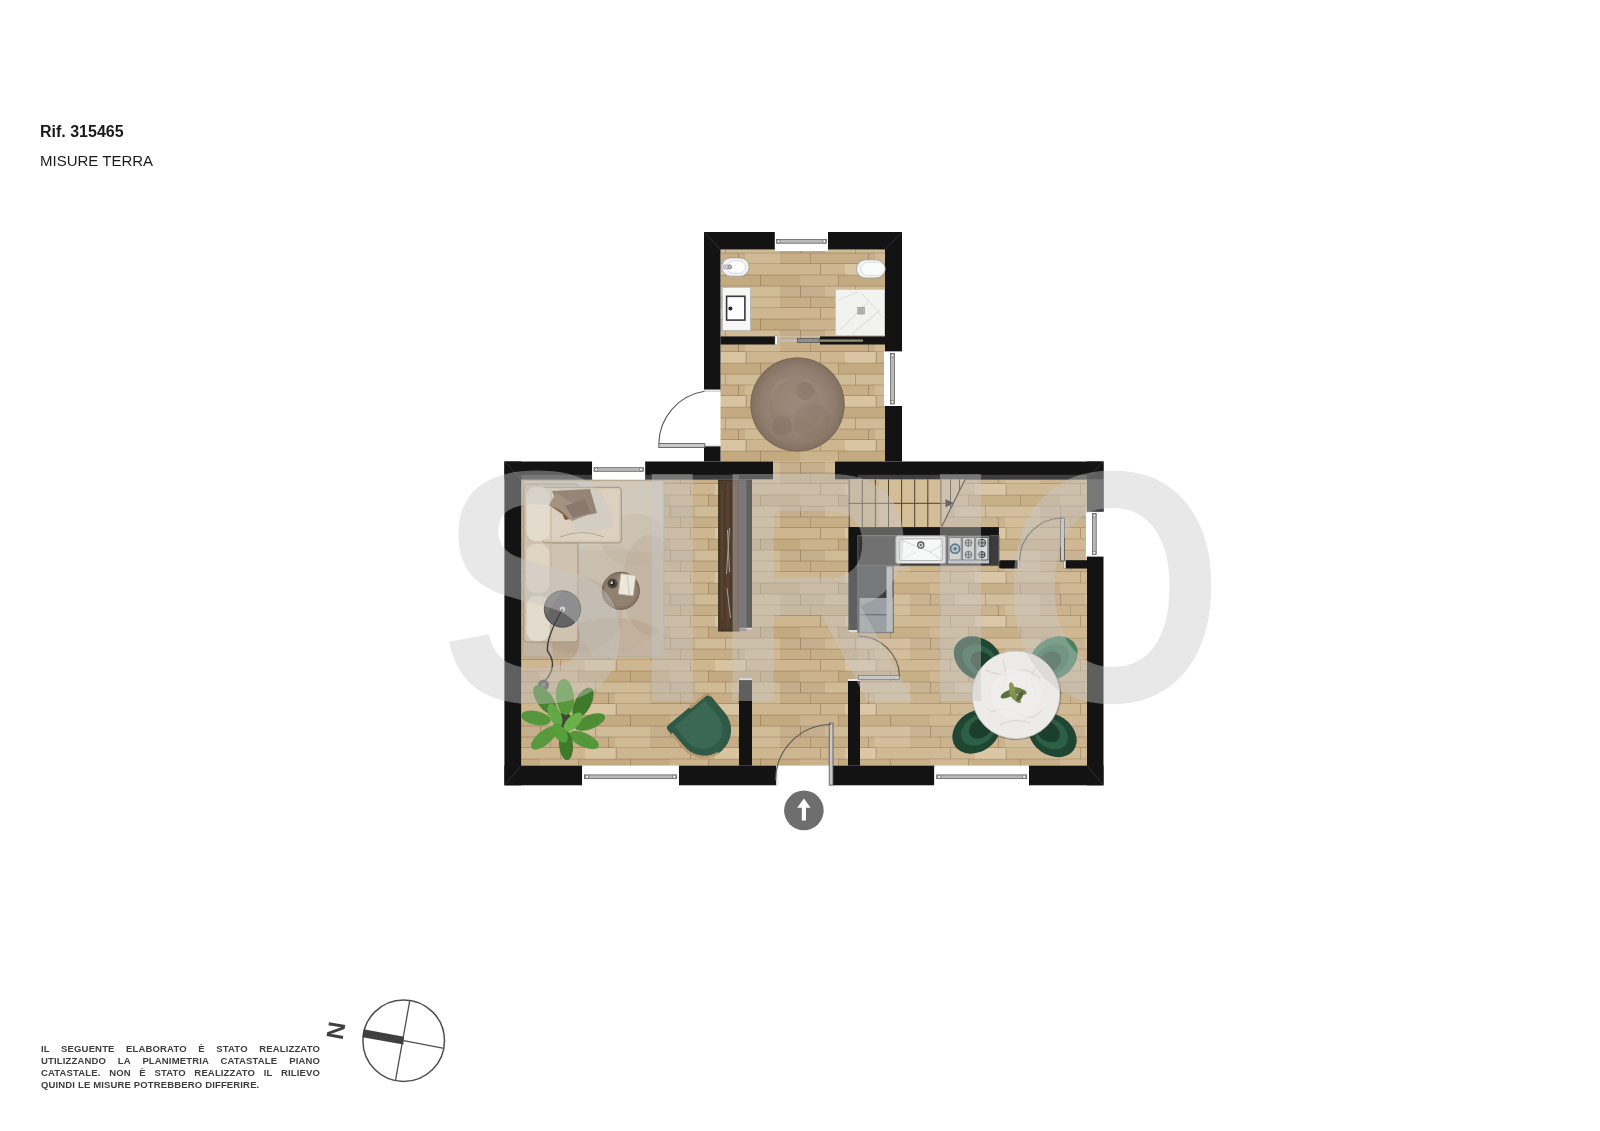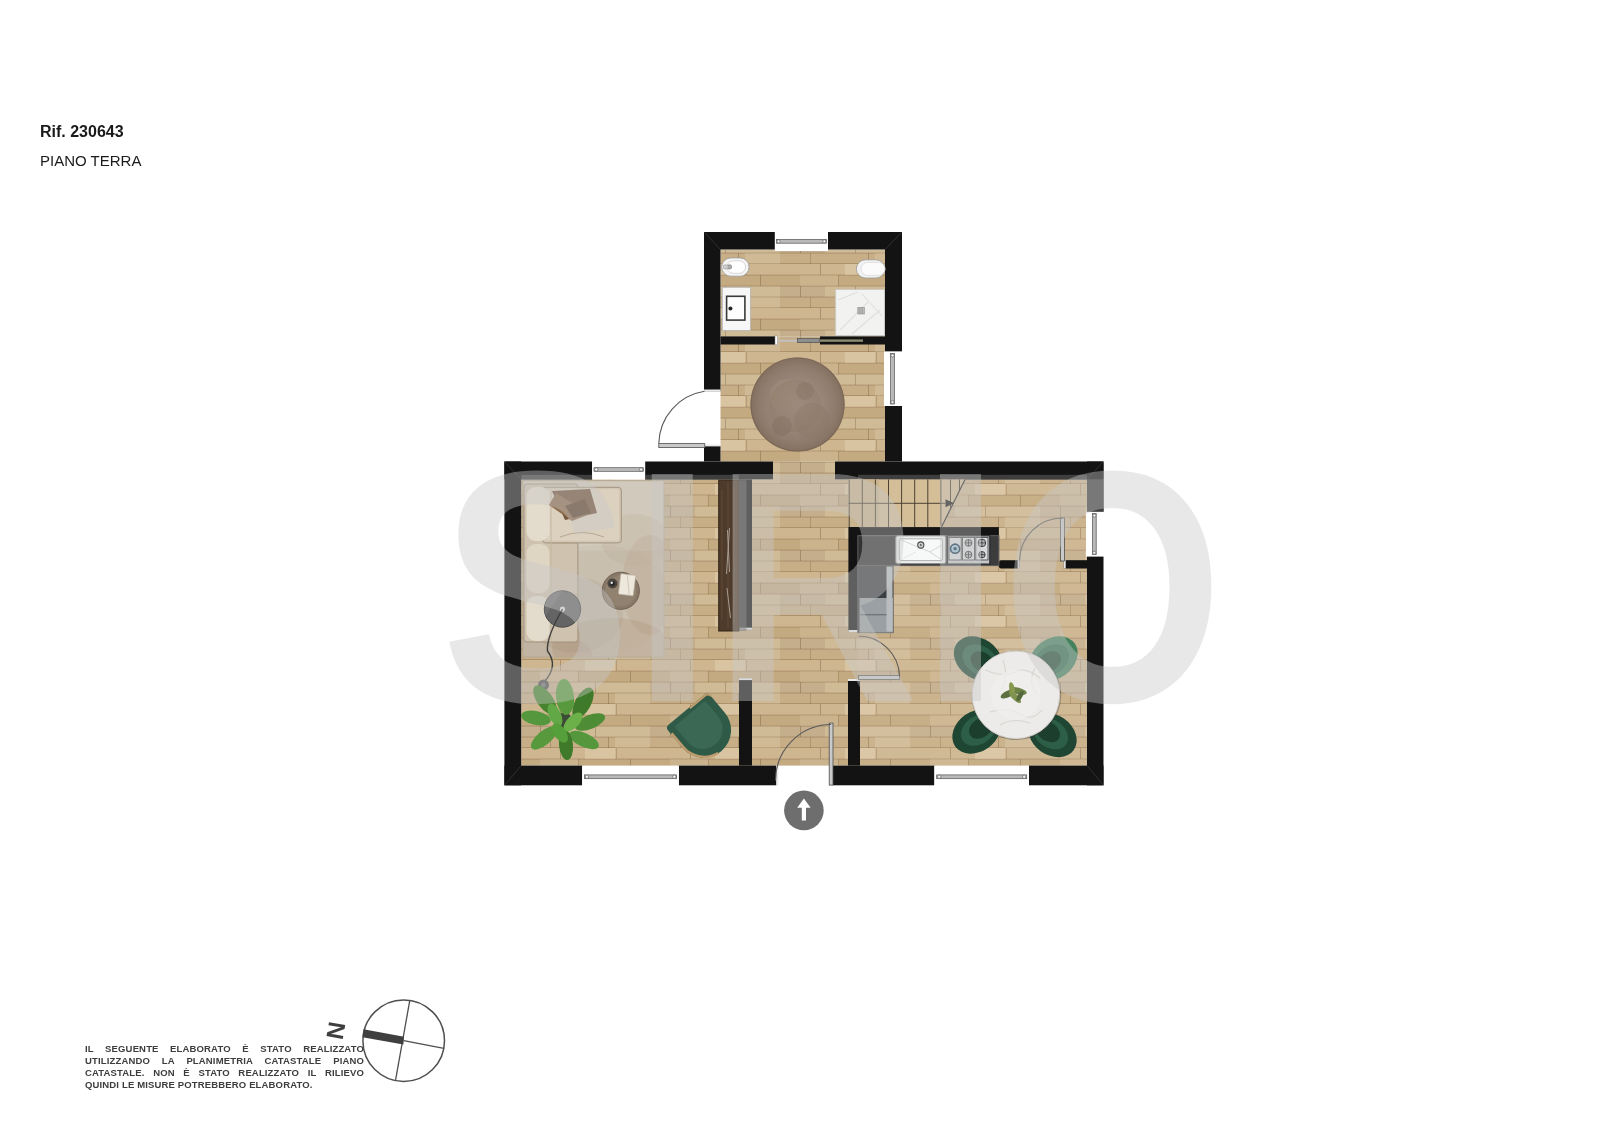--- a/index.html
+++ b/index.html
@@ -1,29 +1,29 @@
 <!DOCTYPE html>
 <html><head>
 <meta charset="utf-8">
 <style>
 html,body{margin:0;padding:0;background:#fff;width:1600px;height:1131px;overflow:hidden;}
 body{font-family:"Liberation Sans",sans-serif;position:relative;}
 .t1{position:absolute;left:40px;top:123px;font-size:16px;font-weight:bold;color:#1a1a1a;}
 .t2{position:absolute;left:40px;top:152px;font-size:15px;color:#1a1a1a;}
-.disc{position:absolute;left:41px;top:1043px;width:279px;font-size:9.5px;line-height:12.1px;font-weight:bold;color:#3d3d3d;letter-spacing:.15px;margin-left:44px;}
+.disc{position:absolute;left:41px;top:1043px;width:279px;font-size:9.5px;line-height:12.1px;font-weight:bold;color:#3d3d3d;letter-spacing:.15px;}
 .disc .j{text-align:justify;}
 .disc .j:after{content:"";display:inline-block;width:100%;}
 .disc div{height:12.1px;overflow:hidden;}
 </style>
 </head>
 <body>
 
-<div class="t1">Rif. 230643</div>
-
-<div class="t2">PIANO TERRA</div>
+<div class="t1">Rif. 315465</div>
+
+<div class="t2">MISURE TERRA</div>
 
 <svg width="1600" height="1131" viewBox="0 0 1600 1131" style="position:absolute;left:0;top:0">
 <defs>
 
 <pattern id="wd" width="130" height="44" patternUnits="userSpaceOnUse">
 <rect width="130" height="44" fill="#c9b28b"></rect>
 <rect y="0" width="130" height="11" fill="#cdb690"></rect>
 <rect y="11" width="130" height="11" fill="#c3aa81"></rect>
 <rect y="22" width="130" height="11" fill="#d0bb97"></rect>
 <rect y="33" width="130" height="11" fill="#c7ae86"></rect>
@@ -418,14 +418,14 @@
 <path d="M 403.7 1040.7 L 443.9 1048.3" stroke="#4f4f4f" stroke-width="1.3"></path>
 <path d="M 363.5 1029.2 L 404 1036.8 L 403.4 1044.6 L 362.5 1037.3 Z" fill="#3f3f3f"></path>
 <text x="0" y="0" transform="translate(342.5,1040.5) rotate(-80)" font-family="Liberation Sans, sans-serif" font-weight="bold" font-size="24" fill="#3f3f3f">N</text>
 </g>
 </svg>
 
 <div class="disc">
     <div class="j">IL SEGUENTE ELABORATO È STATO REALIZZATO</div>
     <div class="j">UTILIZZANDO LA PLANIMETRIA CATASTALE PIANO</div>
     <div class="j">CATASTALE. NON È STATO REALIZZATO IL RILIEVO</div>
-    <div>QUINDI LE MISURE POTREBBERO ELABORATO.</div>
+    <div>QUINDI LE MISURE POTREBBERO DIFFERIRE.</div>
   </div>
 
 </body></html>

